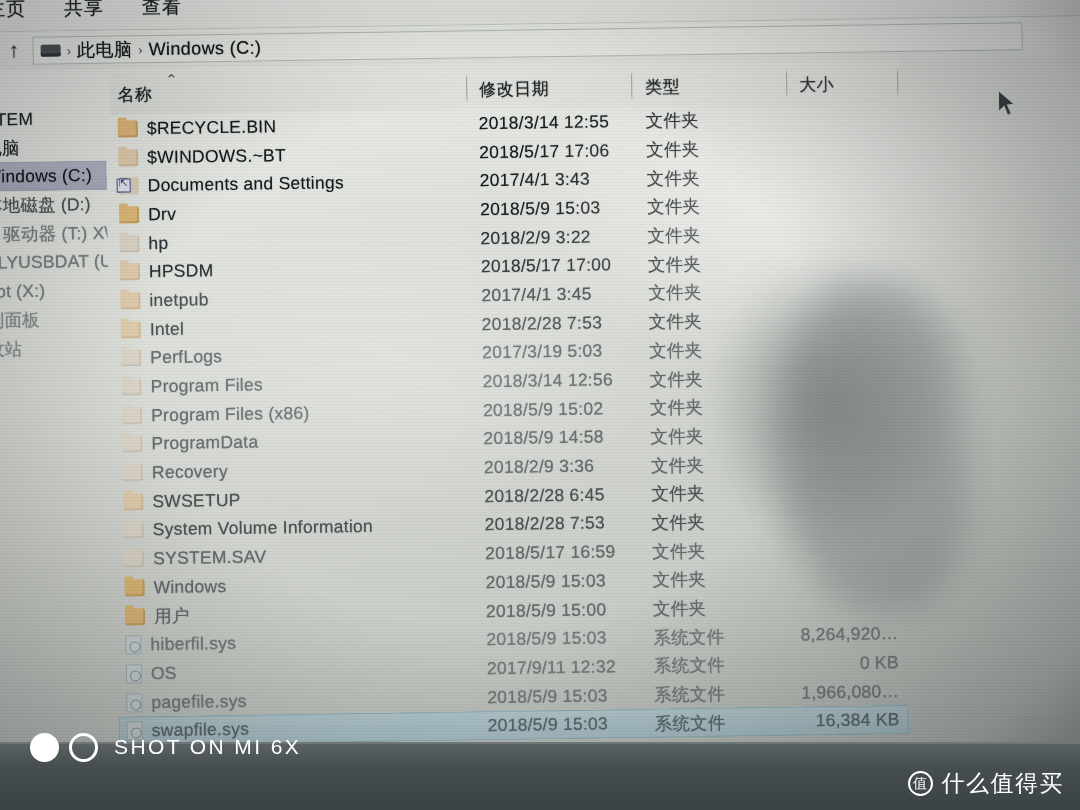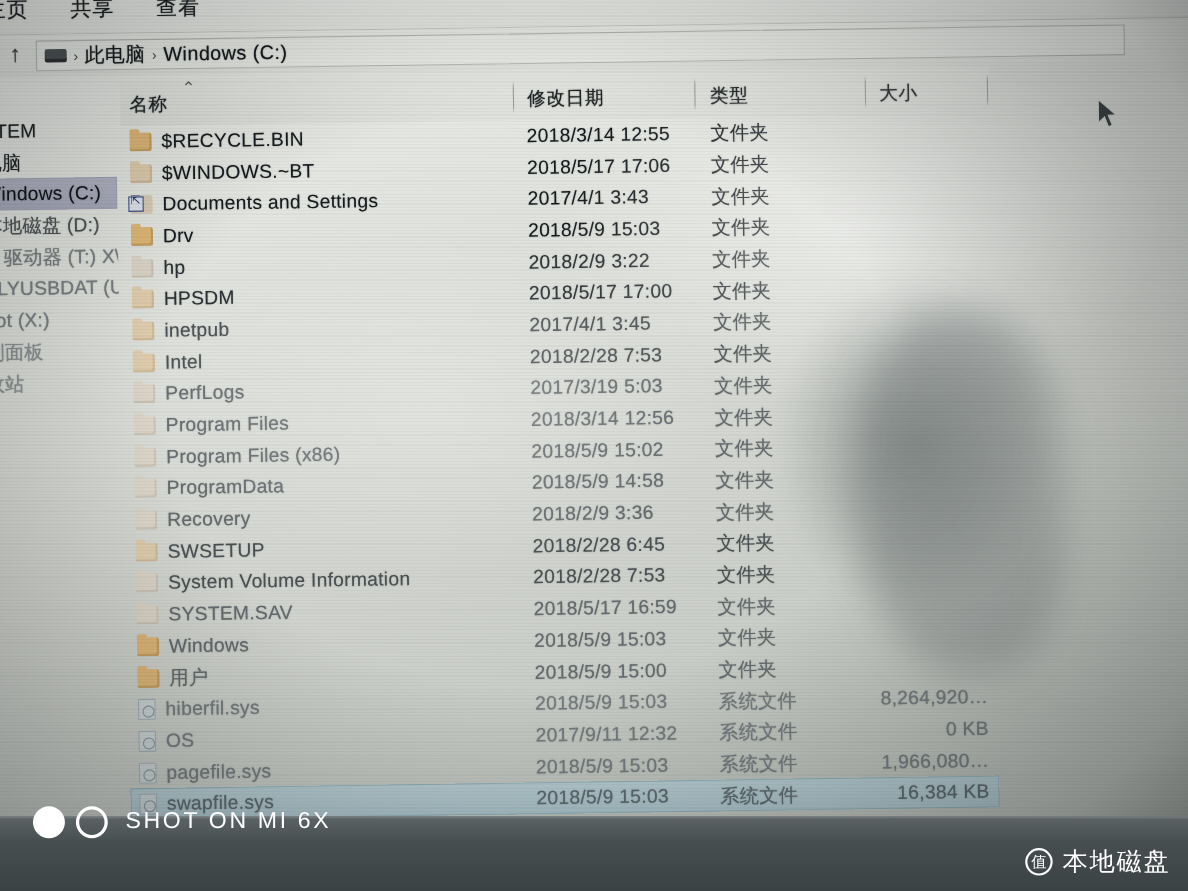--- a/index.html
+++ b/index.html
@@ -516,16 +516,16 @@
       <div class="dot-f"></div>
       <div class="dot-o"></div>
     </div>
     <div id="mi-text">
       <div>SHOT ON MI 6X</div>
     </div>
   </div>
 
   <div id="smzdm">
     <div class="badge">值</div>
-    <div class="lbl">本地磁盘</div>
+    <div class="lbl">什么值得买</div>
   </div>
 
 </div>
 
 </body></html>

